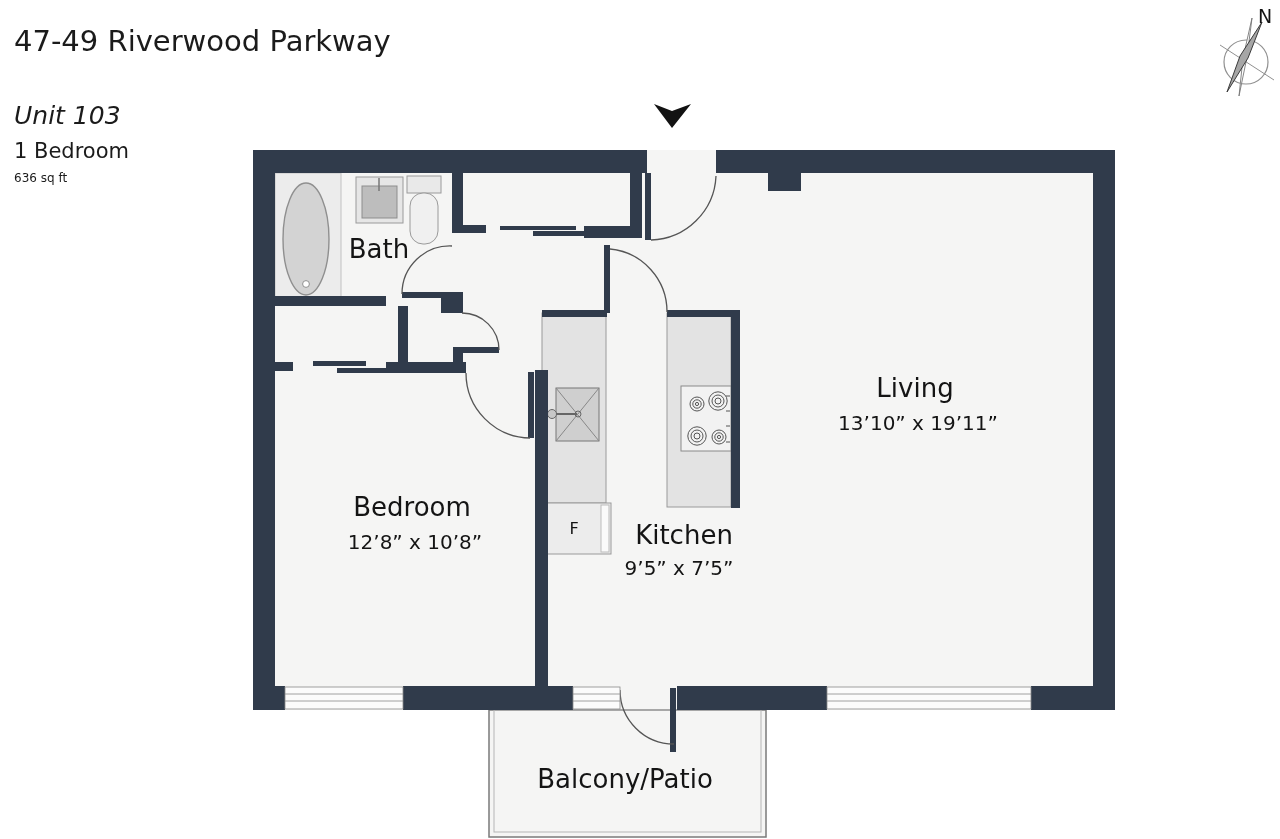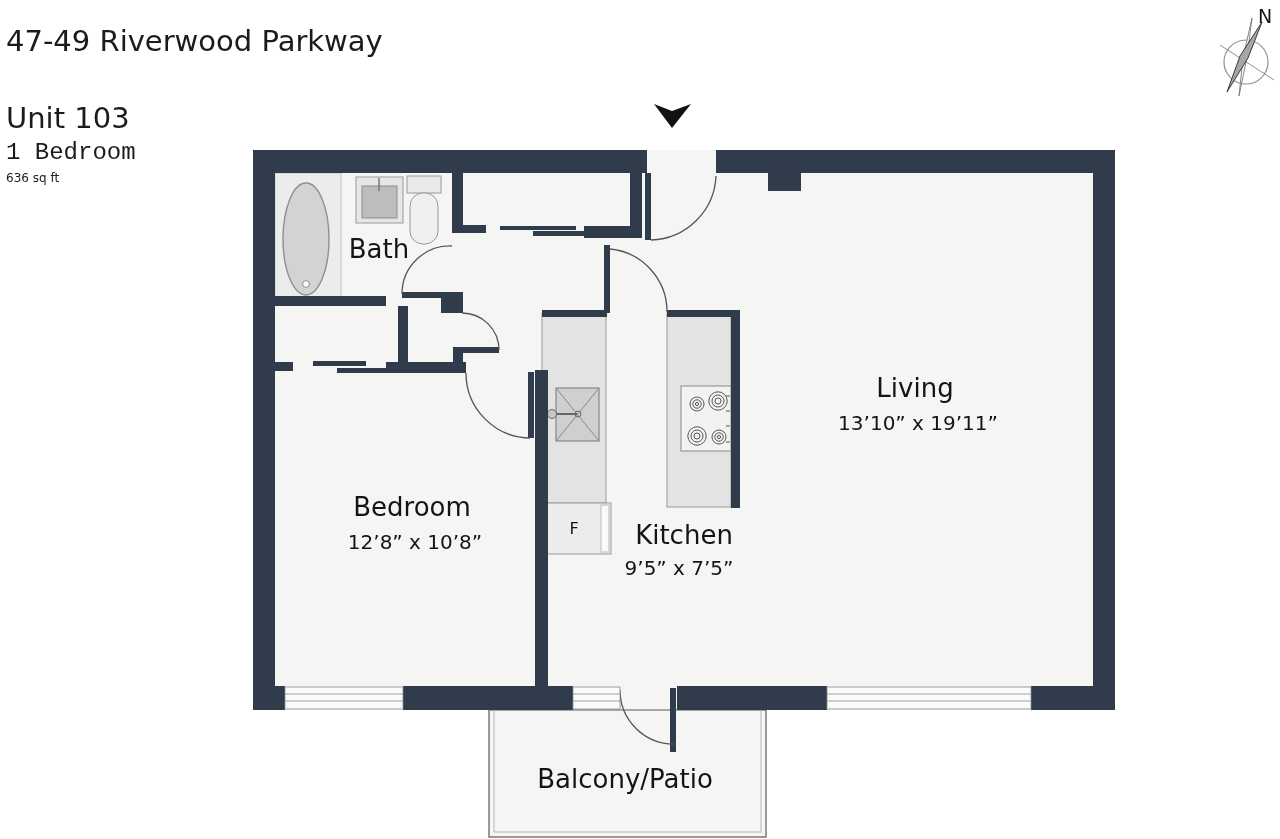--- a/index.html
+++ b/index.html
@@ -1,21 +1,21 @@
 <!DOCTYPE html>
 <html><head>
 <meta charset="utf-8">
 <style>
   html,body{margin:0;padding:0;background:#ffffff;}
   body{width:1280px;height:839px;position:relative;overflow:hidden;
        font-family:"DejaVu Sans","Liberation Sans",sans-serif;color:#1b1b1b;}
-  .hdr{position:absolute;left:6px;white-space:nowrap;}
+  .hdr{position:absolute;left:14px;white-space:nowrap;}
   .title{top:24px;font-size:29px;}
-  .unit{top:101px;font-size:29px;}
-  .sub1{top:139px;font-size:24px;font-family:Liberation Mono, monospace;}
+  .unit{top:101px;font-size:25px;font-style:italic;}
+  .sub1{top:139px;font-size:21px;}
   .sub2{top:171px;font-size:12px;}
   svg{position:absolute;left:0;top:0;}
   text{font-family:"DejaVu Sans","Liberation Sans",sans-serif;fill:#141414;}
   .room-label{font-size:26px;}
   .room-dims{font-size:20px;}
 </style>
 </head>
 <body>
 
 <div class="hdr title">47-49 Riverwood Parkway</div>

